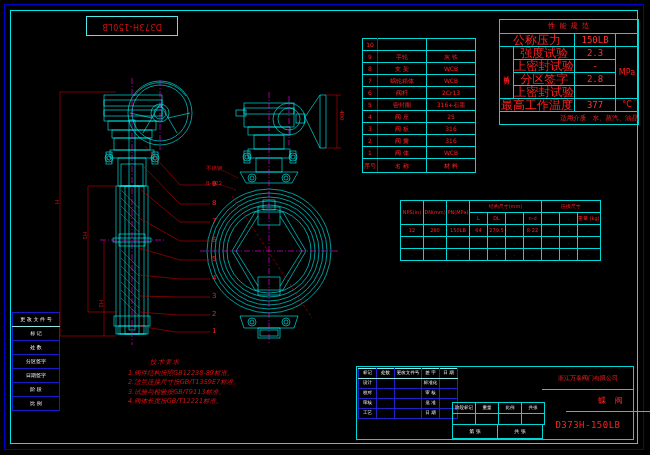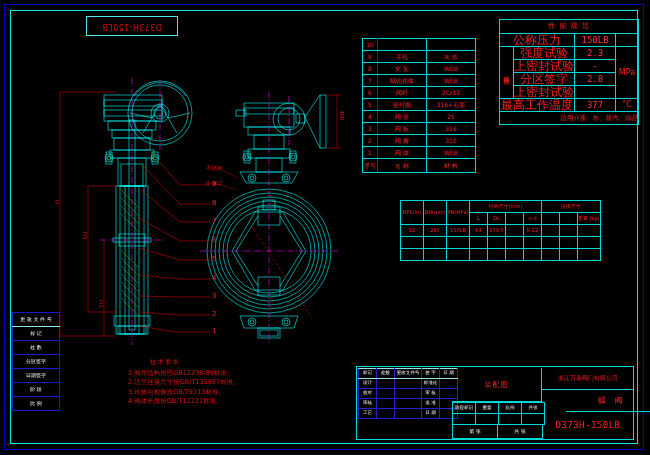--- a/index.html
+++ b/index.html
@@ -54,21 +54,21 @@
   .dims td.s{width:17px;}
 
   
   .approve{left:12px;top:312px;width:48px;}
   .approve td{color:#ffffff;font-size:5px;height:13px;border:1px solid #1a1ac8;}
   .approve td.top{border-bottom:1px solid #8fe8e8;color:#ffffff;}
 
   
   .notes{left:128px;top:358px;color:#dd1111;font-size:6.5px;line-height:9.5px;}
   .notes .hd{margin-left:22px;margin-bottom:1px;letter-spacing:1px;}
-  .notes div{white-space:nowrap;}
+  .notes div{white-space:nowrap;font-style:italic;}
 
   
   .tb-wrap{left:356px;top:366px;width:278px;height:74px;
       border:1px solid #00d8d8;box-sizing:border-box;}
   .tb-rev{left:358px;top:368px;}
   .tb-rev td{border:1px solid #2222cc;font-size:4.5px;height:9px;color:#ffffff;}
   .tb-rev td.w{width:17px;}
   .tb-rev td.w2{width:26px;}
   .tb-rev td.hdr{border-top:1px solid #8fe8e8;border-bottom:1px solid #8fe8e8;}
 
@@ -497,21 +497,20 @@
         <tr>
           <td class="w">工艺</td>
           <td class="w"></td>
           <td class="w2"></td>
           <td class="w">日 期</td>
           <td class="w"></td>
         </tr>
       </tbody>
   </table>
 
-  <div class="abs tb-name">装配图</div>
   <div class="abs tb-company">浙江万泰阀门有限公司</div>
   <div class="abs tb-prod">蝶 阀</div>
   <div class="abs tb-code">D373H-150LB</div>
 
   <table class="tb-mat">
     <tbody>
         <tr id="mat-row">
           <td style="width: 22px;">阶段标记</td>
           <td style="width: 22px;">重量</td>
           <td style="width: 22px;">比例</td>

